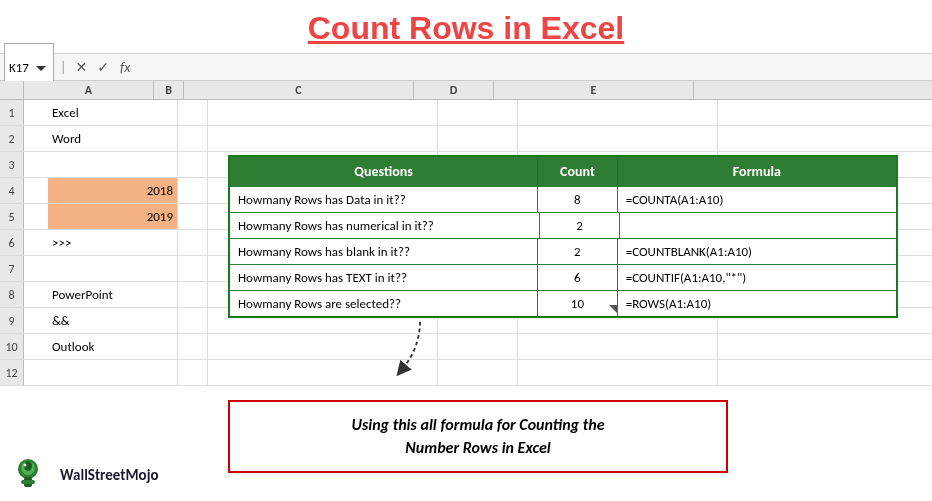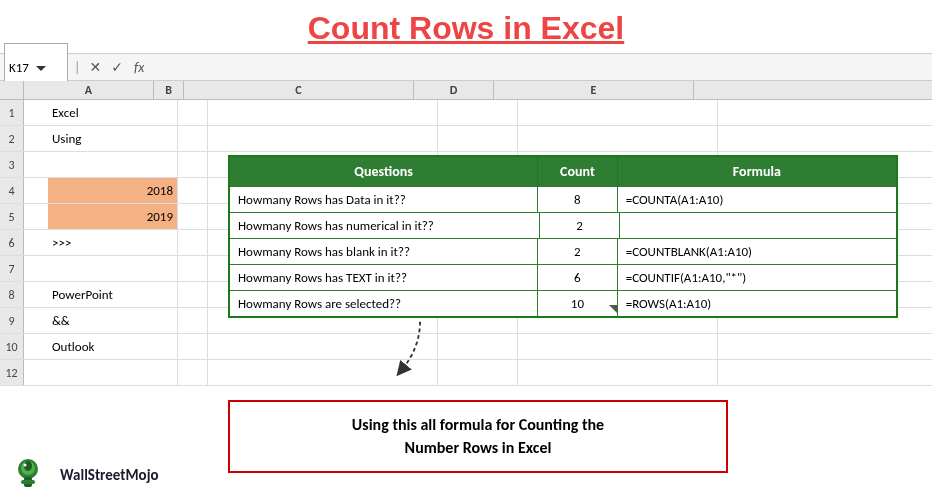--- a/index.html
+++ b/index.html
@@ -33,21 +33,21 @@
       border-bottom: 1px solid #ccc;
       padding: 2px 4px;
       background: #f5f5f5;
       height: 28px;
       gap: 4px;
     }
     #cell-ref {
       border: 1px solid #aaa;
       padding: 16px 4px;
       font-size: 13px;
-      width: 64px;
+      width: 50px;
       background: #fff;
     }
     .formula-sep {
       color: #999;
       font-size: 14px;
       padding: 0 2px;
     }
     .formula-btn {
       font-size: 14px;
       color: #555;
@@ -190,20 +190,21 @@
     
     #callout-box {
       position: absolute;
       bottom: 28px;
       left: 228px;
       width: 500px;
       border: 2px solid #c00;
       padding: 12px 16px;
       text-align: center;
       background: #fff;
+      font-style: italic;
     }
     #callout-box p {
       font-size: 16px;
       font-weight: bold;
       color: #000;
       line-height: 1.4;
     }
 
     
     #logo {
@@ -273,21 +274,21 @@
     <div class="row-num">1</div>
     <div class="cell cell-a">Excel</div>
     <div class="cell cell-b"></div>
     <div class="cell cell-c"></div>
     <div class="cell cell-d"></div>
     <div class="cell cell-e"></div>
   </div>
 
   <div class="sheet-row">
     <div class="row-num">2</div>
-    <div class="cell cell-a">Using</div>
+    <div class="cell cell-a">Word</div>
     <div class="cell cell-b"></div>
     <div class="cell cell-c"></div>
     <div class="cell cell-d"></div>
     <div class="cell cell-e"></div>
   </div>
 
   <div class="sheet-row">
     <div class="row-num">3</div>
     <div class="cell cell-a"></div>
     <div class="cell cell-b"></div>

